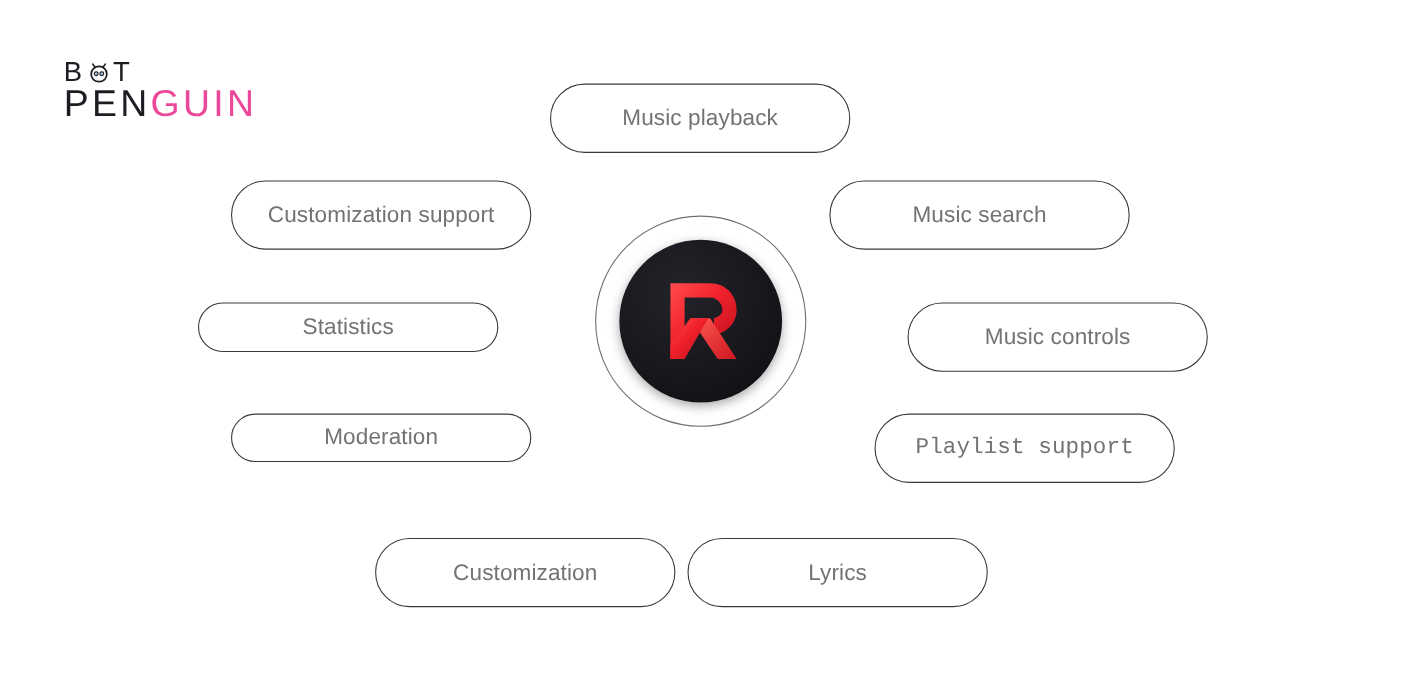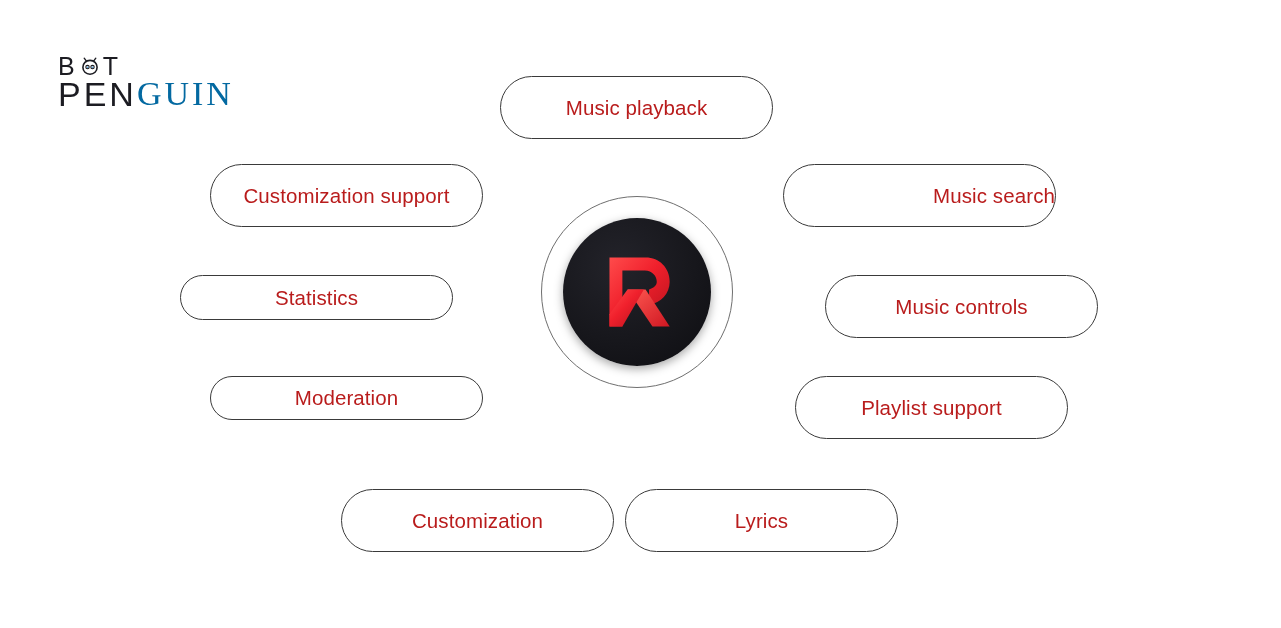--- a/index.html
+++ b/index.html
@@ -44,21 +44,21 @@
     color: #1c1c22;
   }
   .brand-line1 .brand-char {
     font-size: 25px;
     line-height: 25px;
   }
   .brand-line2 .brand-char {
     font-size: 34px;
     line-height: 30px;
   }
-  .brand-blue { color: #0369a1; font-family: Liberation Serif, serif; }
+  .brand-blue { color: #ec4899; }
   #penguin-head-icon {
     display: inline-block;
     width: 24px;
     height: 24px;
     margin: 0 1px;
     position: relative;
     top: 1px;
   }
 
   
@@ -99,21 +99,21 @@
   
   .pill {
     position: absolute;
     box-sizing: border-box;
     border: 1.5px solid #3a3a3a;
     border-radius: 999px;
     background: #ffffff;
     display: flex;
     align-items: center;
     justify-content: center;
-    color: #b91c1c;
+    color: #737373;
     font-size: 20.5px;
     font-weight: 400;
     font-family: "Liberation Sans", sans-serif;
     white-space: nowrap;
     letter-spacing: 0.1px;
   }
 </style>
 </head>
 <body style="background: rgb(255, 255, 255);">
 
@@ -166,33 +166,33 @@
     </svg>
   </div>
 </div>
 
 <div class="pill" id="pill-0" style="left: 500px; top: 76px; width: 273px; height: 63px;">
   <span>Music playback</span>
 </div>
 <div class="pill" id="pill-1" style="left: 210px; top: 164px; width: 273px; height: 63px;">
   <span>Customization support</span>
 </div>
-<div class="pill" id="pill-2" style="left: 783px; top: 164px; width: 273px; height: 63px; justify-content: flex-end;">
+<div class="pill" id="pill-2" style="left: 754px; top: 164px; width: 273px; height: 63px;">
   <span>Music search</span>
 </div>
 <div class="pill" id="pill-3" style="left: 180px; top: 275px; width: 273px; height: 45px;">
   <span>Statistics</span>
 </div>
 <div class="pill" id="pill-4" style="left: 825px; top: 275px; width: 273px; height: 63px; align-items: center;">
   <span>Music controls</span>
 </div>
 <div class="pill" id="pill-5" style="left: 210px; top: 376px; width: 273px; height: 44px;">
   <span>Moderation</span>
 </div>
-<div class="pill" id="pill-6" style="left: 795px; top: 376px; width: 273px; height: 63px;">
+<div class="pill" id="pill-6" style="left: 795px; top: 376px; width: 273px; height: 63px; font-family: Liberation Mono, monospace;">
   <span>Playlist support</span>
 </div>
 <div class="pill" id="pill-7" style="left: 341px; top: 489px; width: 273px; height: 63px;">
   <span>Customization</span>
 </div>
 <div class="pill" id="pill-8" style="left: 625px; top: 489px; width: 273px; height: 63px; text-align: center;">
   <span>Lyrics</span>
 </div>
 
 </body></html>

